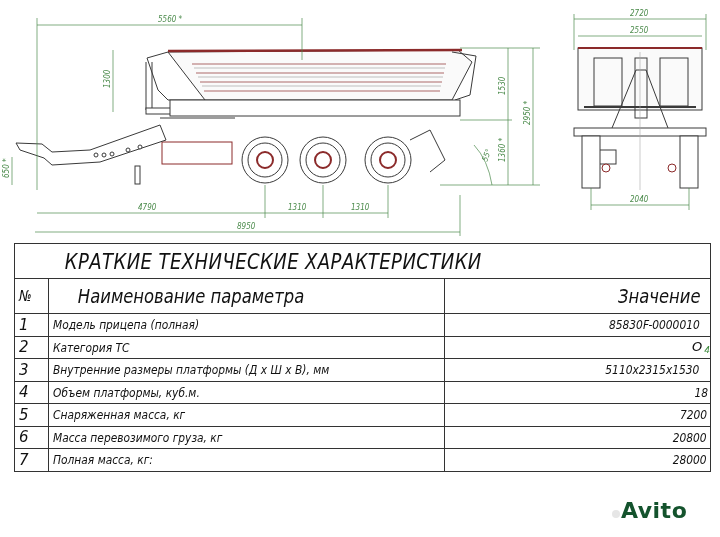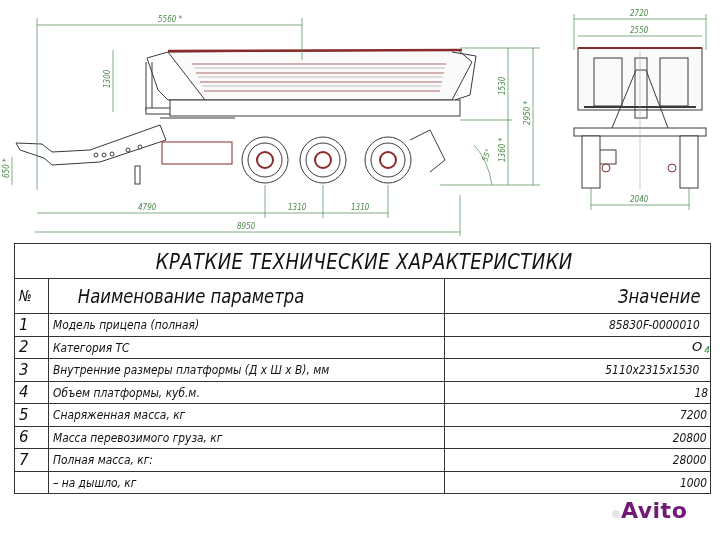--- a/index.html
+++ b/index.html
@@ -3,30 +3,30 @@
   <meta charset="utf-8">
   <style>
     html, body { margin:0; padding:0; background:#ffffff; }
     body { width:720px; height:537px; position:relative; overflow:hidden; font-family:"DejaVu Sans", sans-serif; }
     .drawing { position:absolute; left:0; top:0; width:720px; height:240px; }
     .dim { font-family:"DejaVu Sans Condensed","DejaVu Sans", sans-serif; font-style:italic; font-size:8px; fill:#4a8a4a; }
     .table-wrap { position:absolute; left:14px; top:243px; width:696px; }
     table.spec { border-collapse:collapse; width:696px; table-layout:fixed; }
     table.spec td { border:1px solid #333; padding:0 0 0 4px; font-style:italic; color:#111; white-space:nowrap; overflow:hidden;
       font-family:"DejaVu Sans", sans-serif; transform-origin:left center; }
-    .title-cell { height:34px; text-align:center; font-size:22px; letter-spacing:0.5px; }
+    .title-cell { height:34px; font-size:22px; letter-spacing:0.5px; }
     .head-cell { height:34px; font-size:20px; }
     .row td { height:21.5px; font-size:13px; }
     td.num { width:30px; font-size:15px; }
     td.val { text-align:right; padding:0; }
     .val-green { color:#3d8a3d; }
     .cond { display:inline-block; transform:scaleX(0.82); transform-origin:left center; }
     .cond-c { display:inline-block; transform:scaleX(0.82); transform-origin:center center; }
     .sub { font-size:9px; color:#3d8a3d; vertical-align:-2px; margin-left:2px; }
-    .watermark { position:absolute; left:612px; top:498px; font-size:22px; font-weight:bold; color:#701a75; font-family:"DejaVu Sans", sans-serif; letter-spacing:0.5px; }
+    .watermark { position:absolute; left:612px; top:498px; font-size:22px; font-weight:bold; color:#14532d; font-family:"DejaVu Sans", sans-serif; letter-spacing:0.5px; }
     .wm-dot { display:inline-block; width:8px; height:8px; border-radius:50%; background:#e6e6e6; margin-right:1px; }
   </style>
 </head>
 <body>
 
 <svg class="drawing" viewBox="0 0 720 240" xmlns="http://www.w3.org/2000/svg">
   <g stroke="#3a3a3a" fill="none" stroke-width="1">
 
     <path d="M168 52 L458 50 L472 62 L452 100 L170 100 Z" fill="#fafafa"></path>
     <line x1="168" y1="51" x2="462" y2="50" stroke="#8b2a2a" stroke-width="2.5"></line>
@@ -186,24 +186,19 @@
     <tr class="row">
       <td class="num">6</td>
       <td><span class="cond">Масса перевозимого груза, кг</span></td>
       <td class="val"><span class="cond-c">20800</span></td>
     </tr>
     <tr class="row">
       <td class="num">7</td>
       <td><span class="cond">Полная масса, кг:</span></td>
       <td class="val"><span class="cond-c">28000</span></td>
     </tr>
-    <tr class="row">
-      <td class="num"></td>
-      <td><span class="cond">– на дышло, кг</span></td>
-      <td class="val"><span class="cond-c">1000</span></td>
-    </tr>
   </tbody>
     </table>
 </div>
 
 <div class="watermark">
   <span class="wm-dot"></span><span>Avito</span>
 </div>
 
 </body></html>

